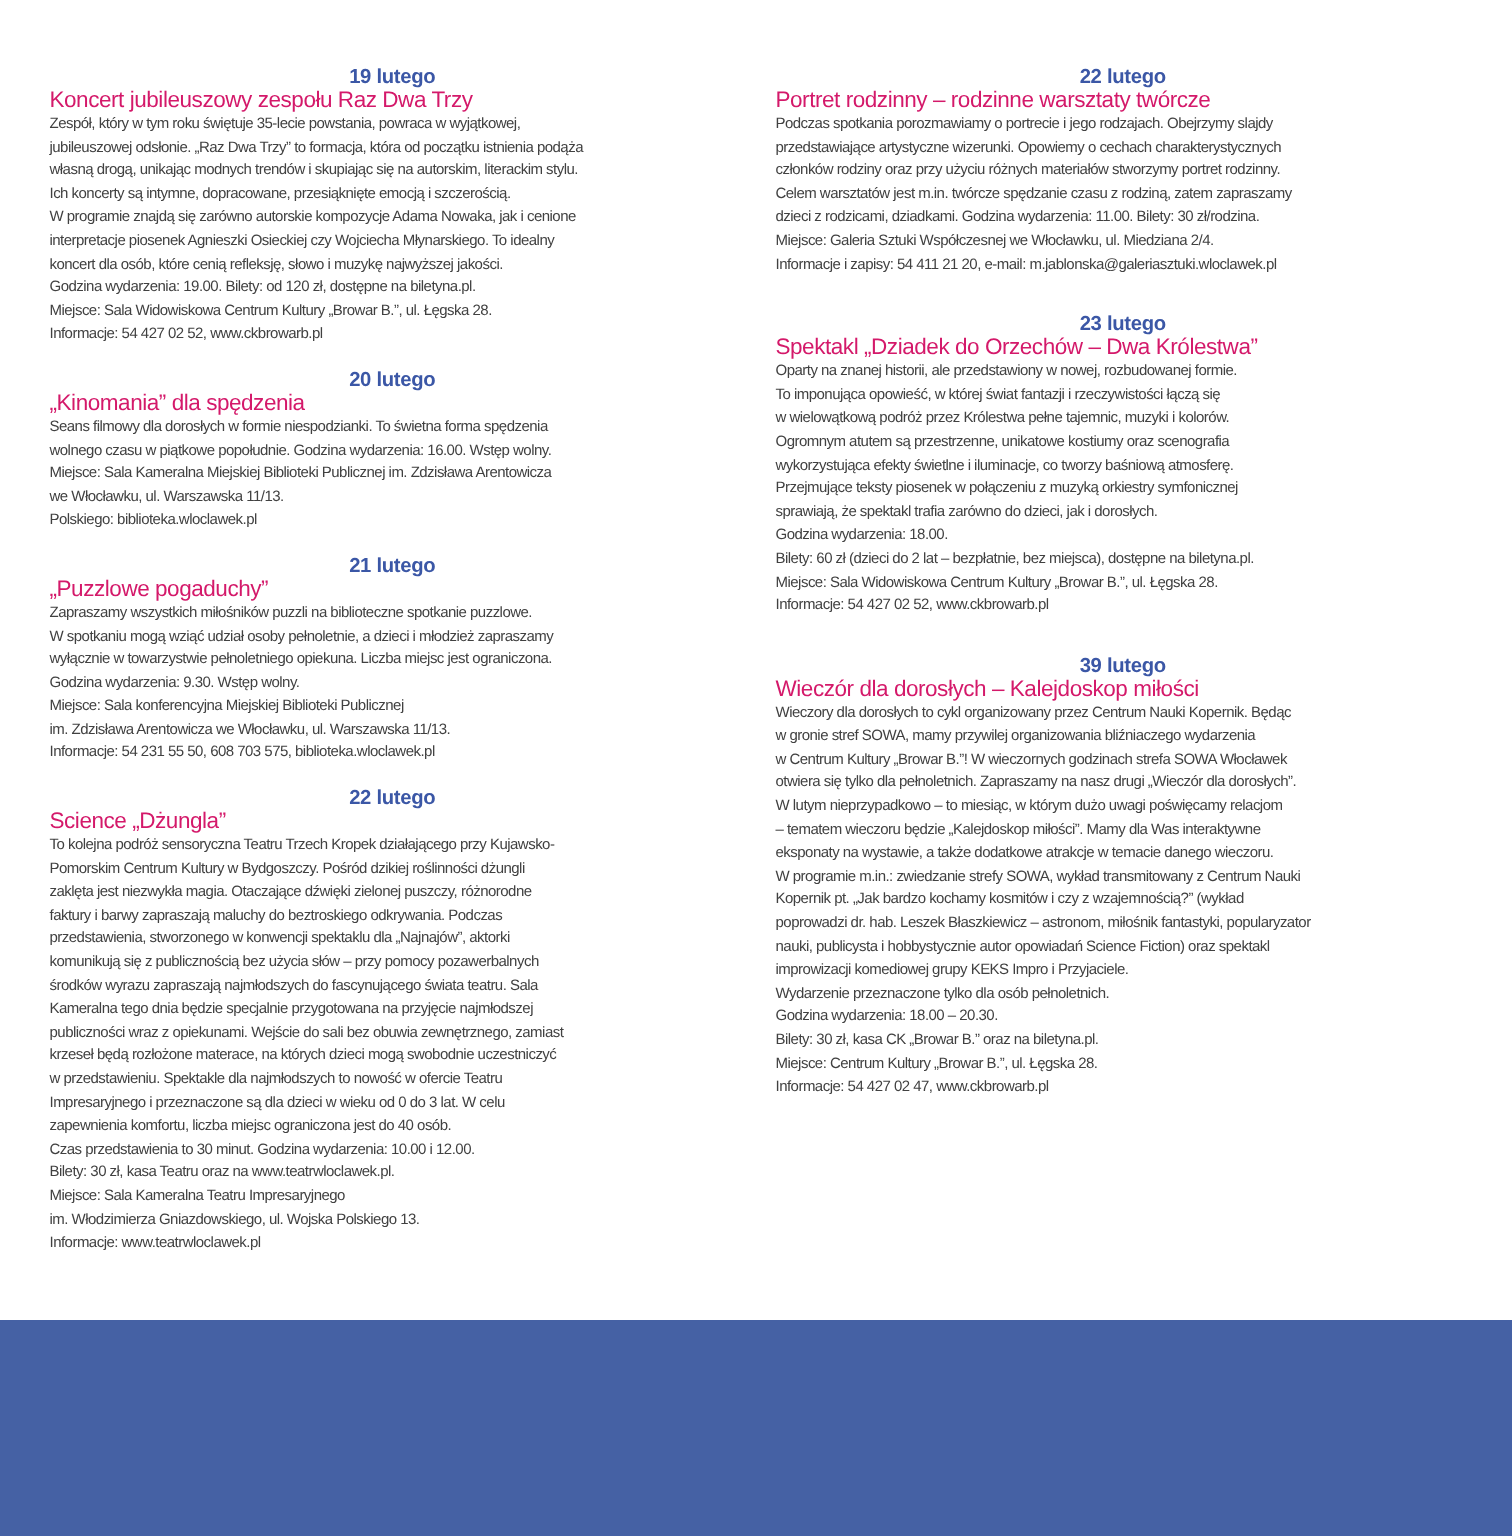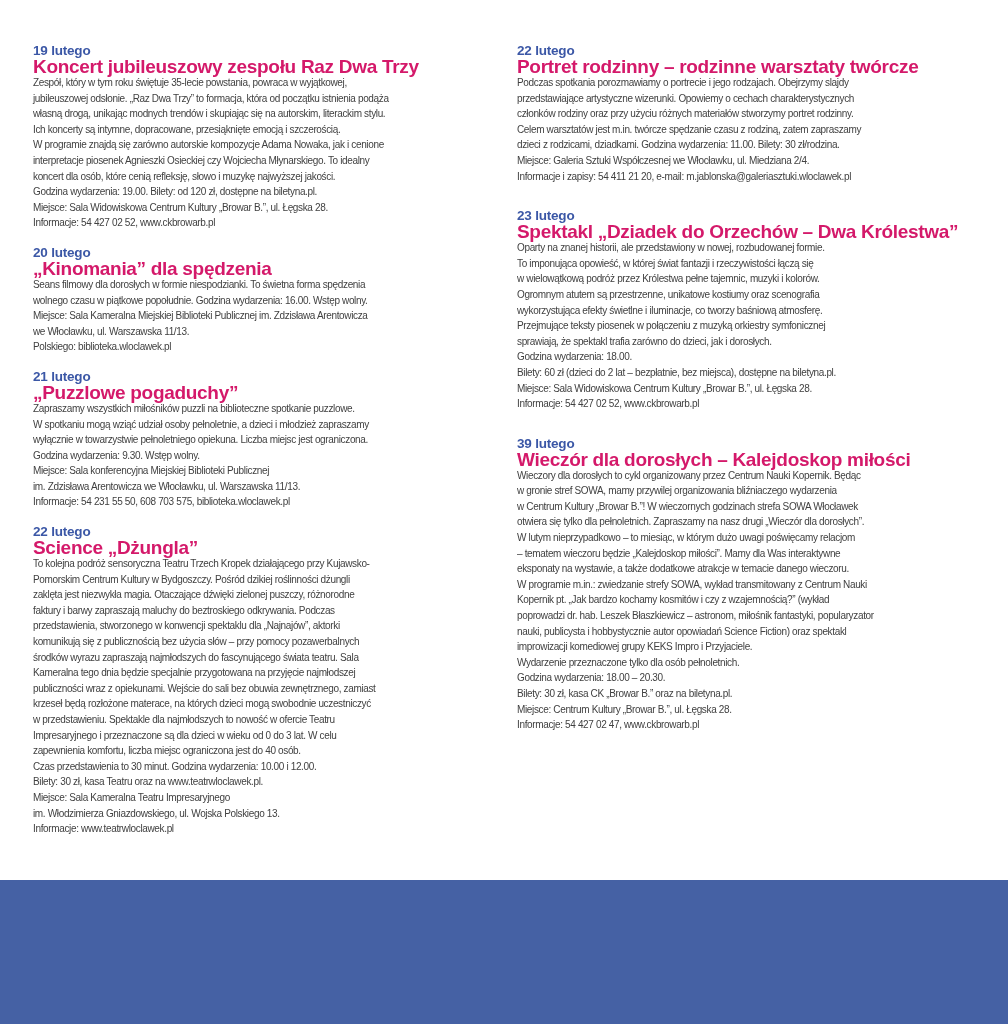--- a/index.html
+++ b/index.html
@@ -30,25 +30,26 @@
   .col-left  { width: 457px; }
   .col-right { width: 463px; }
   .event { margin-bottom: 14px; }
   .col-right .event { margin-bottom: 24px; }
   .date {
     color: var(--date-blue);
     font-size: 13.5px;
     font-weight: bold;
     line-height: 16px;
     letter-spacing: -0.2px;
+    text-align: center;
   }
   .title {
     color: var(--title-pink);
-    font-size: 19px;
-    font-weight: bold;
+    font-size: 15px;
+    font-weight: normal;
     line-height: 16px;
     letter-spacing: -0.3px;
     white-space: pre;
   }
   .body, .venue, .info {
     color: var(--body-text);
     font-size: 10px;
     line-height: 15.6px;
     letter-spacing: -0.35px;
     white-space: pre;

